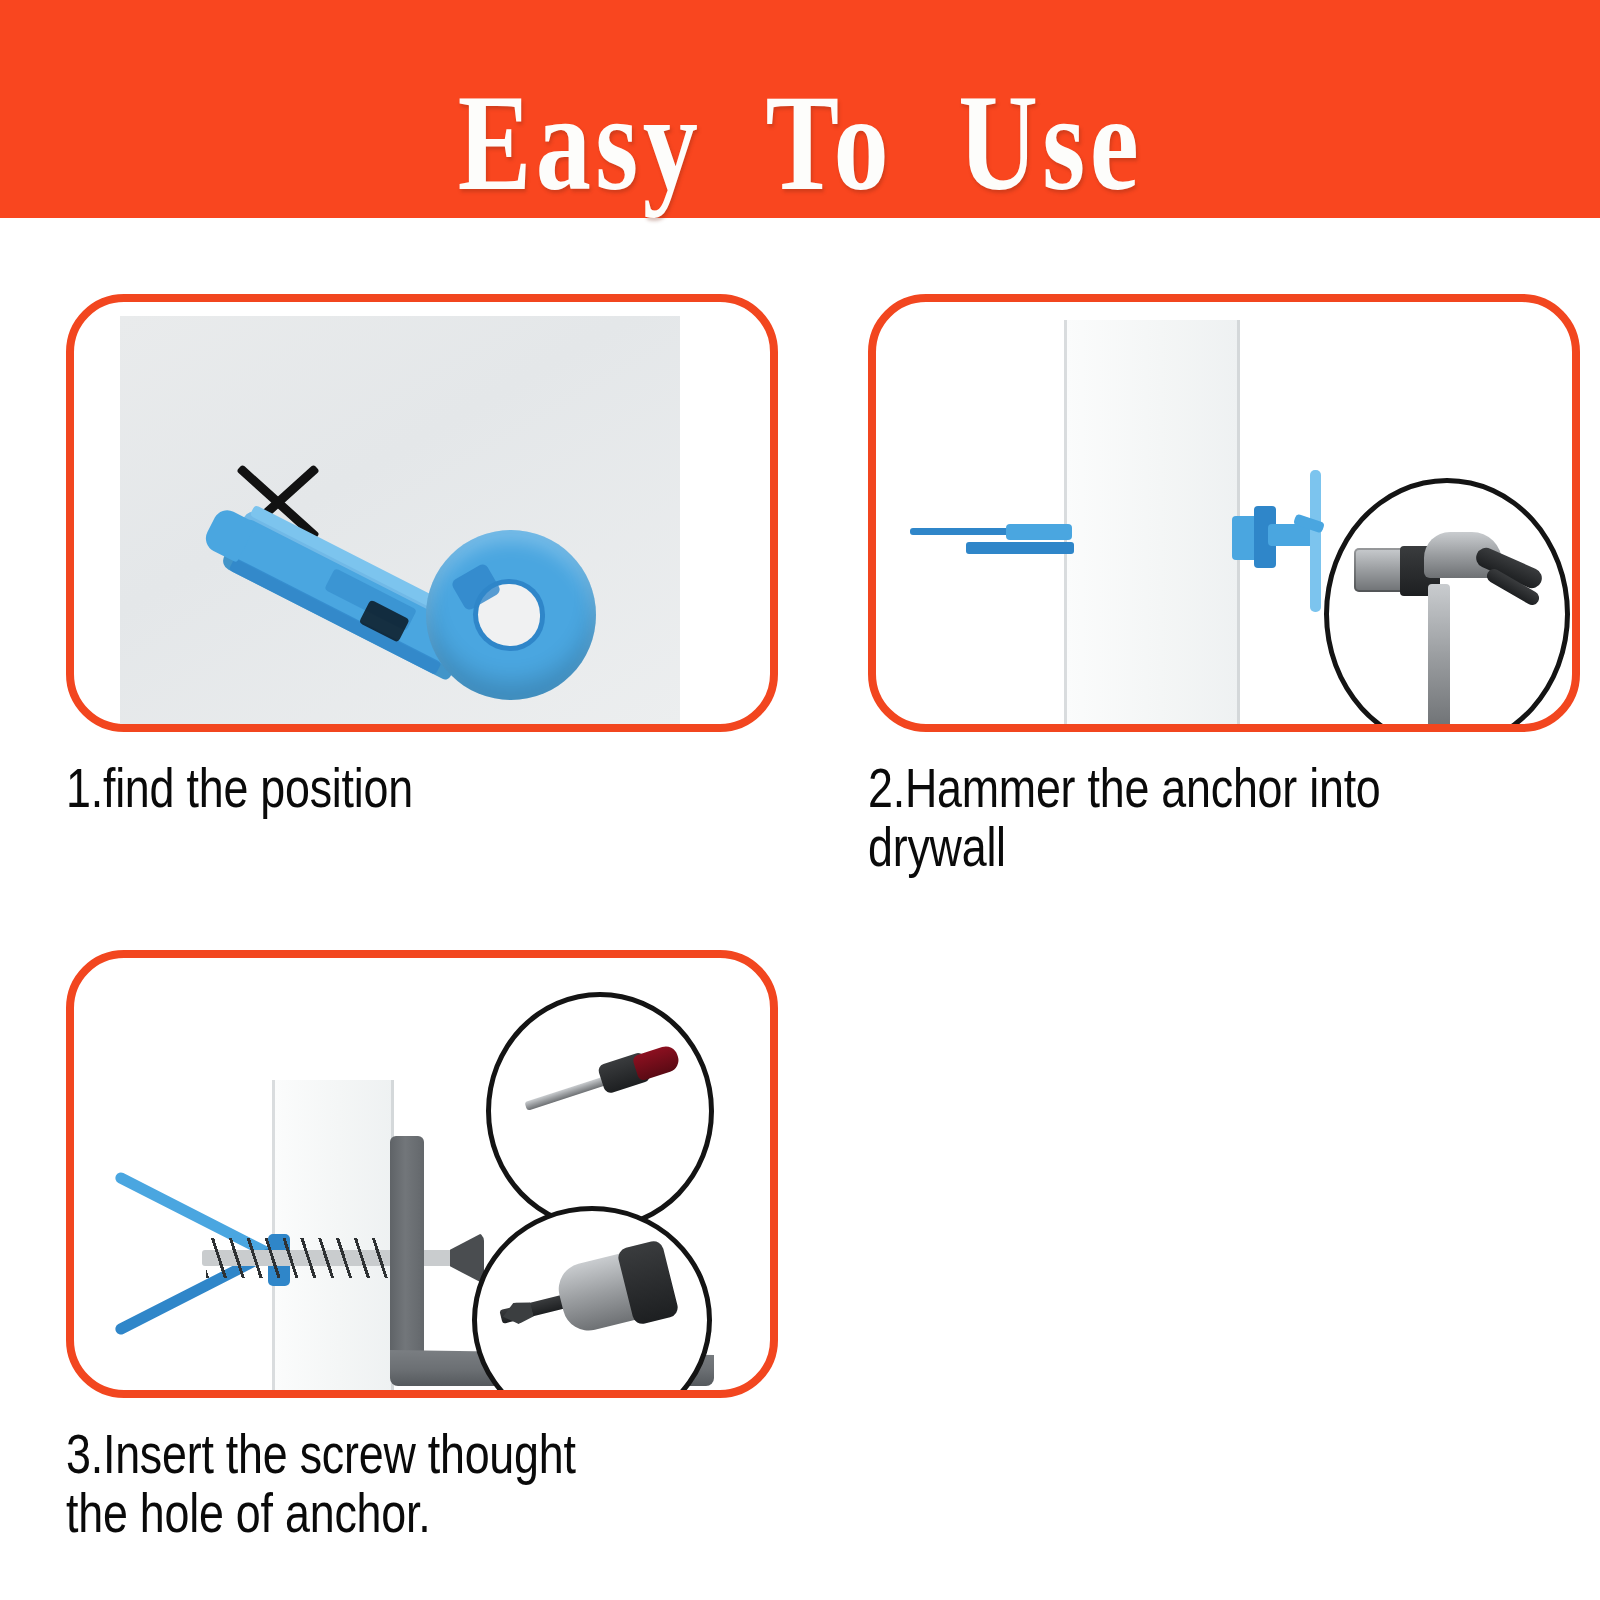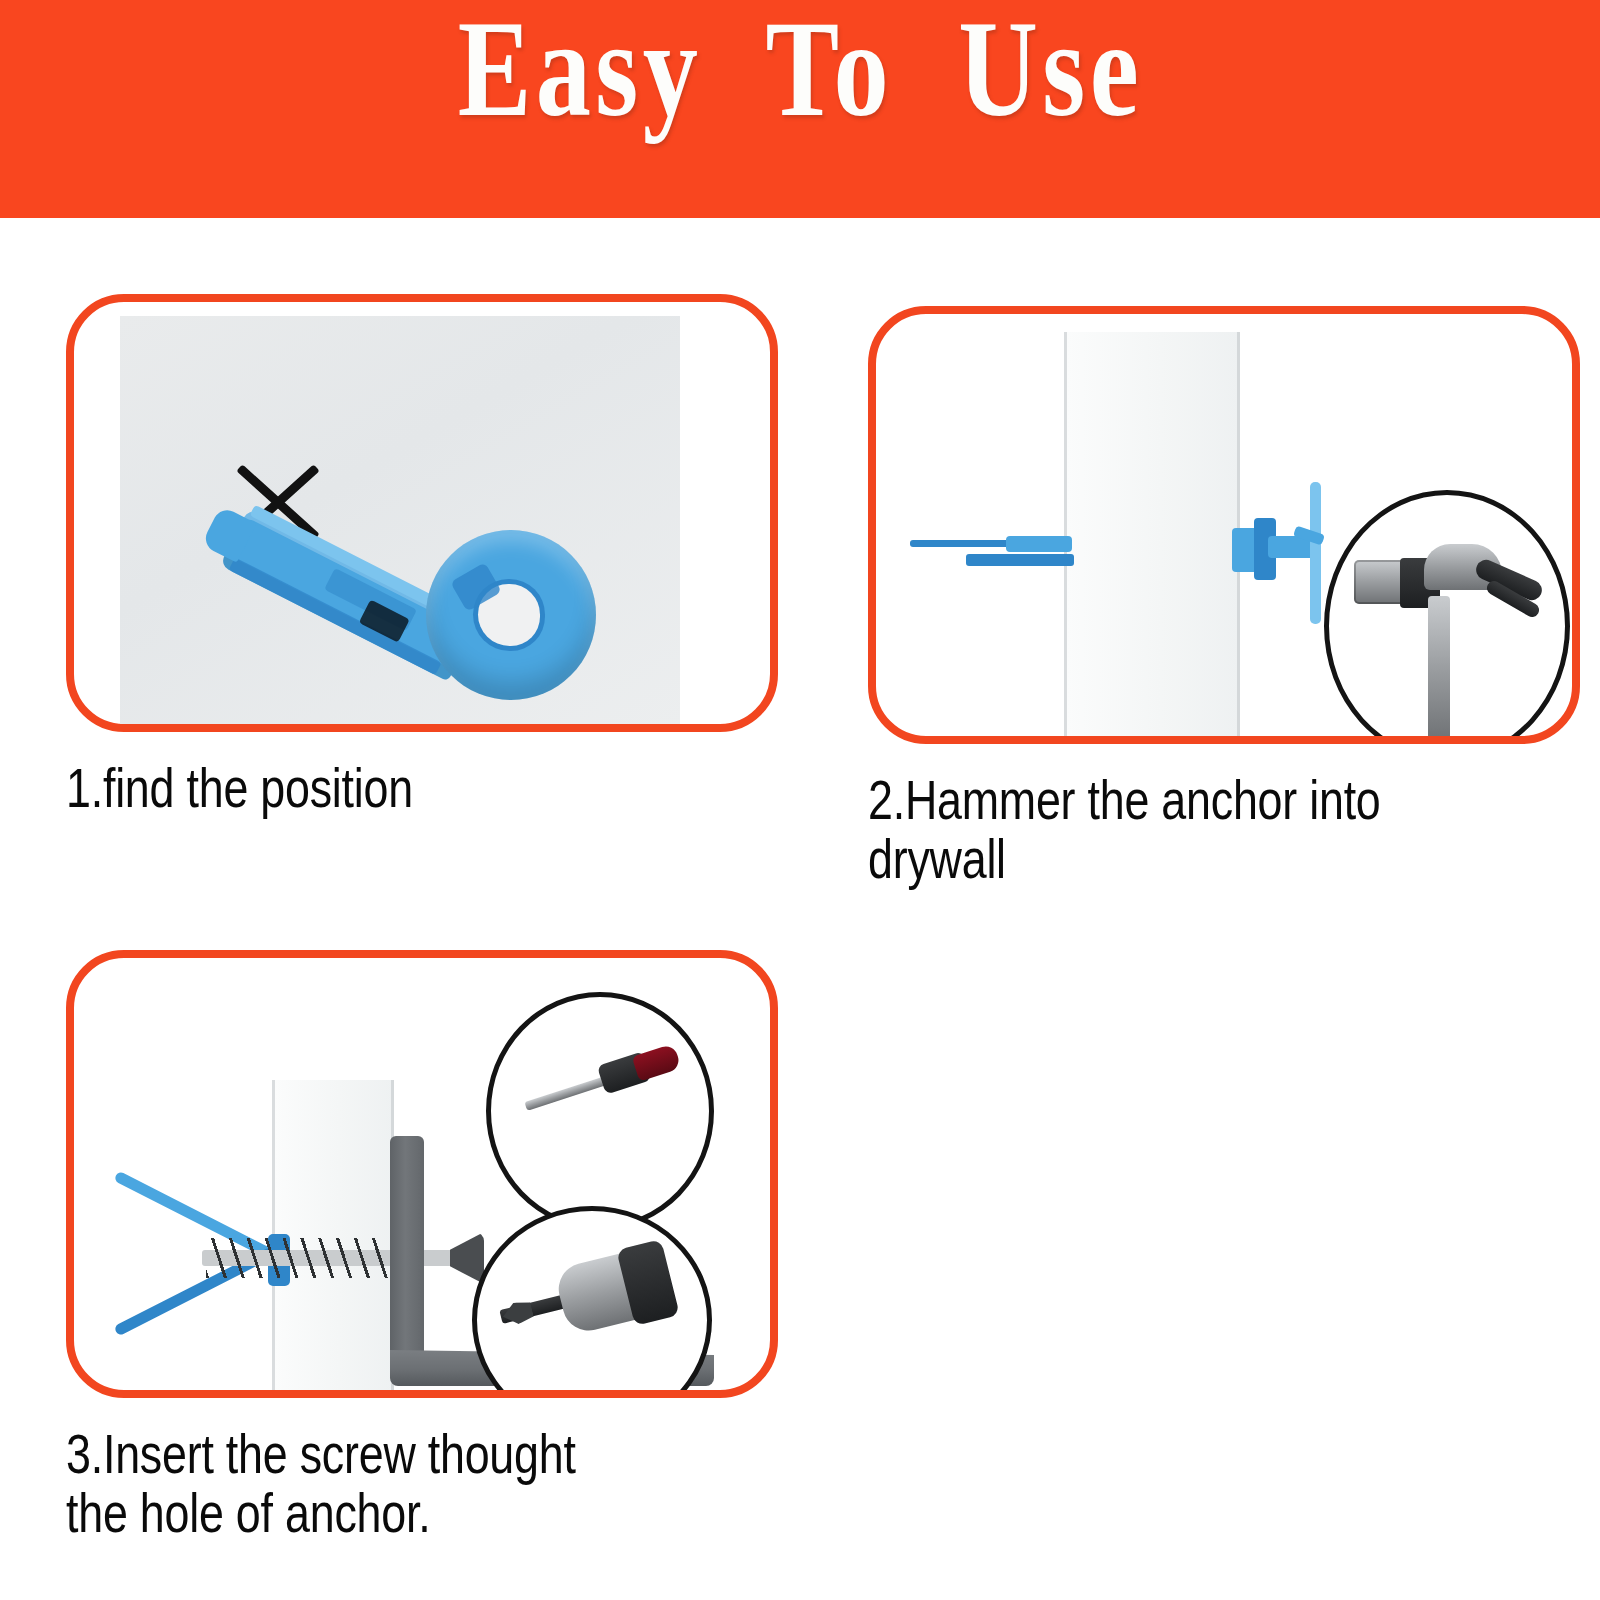--- a/index.html
+++ b/index.html
@@ -17,21 +17,21 @@
 
   
   .banner {
     position: absolute;
     left: 0;
     top: 0;
     width: 1600px;
     height: 218px;
     background: #f9461f;
     display: flex;
-    align-items: flex-start;
+    align-items: flex-end;
     justify-content: center;
   }
   .banner-title {
     font-family: "Liberation Serif", "DejaVu Serif", serif;
     font-weight: bold;
     font-size: 138px;
     line-height: 1;
     color: #fdfdfb;
     letter-spacing: 0.04em;
     word-spacing: 0.30em;
@@ -48,21 +48,21 @@
     left: 0;
     top: 218px;
     width: 1600px;
     height: 1420px;
   }
   .step {
     position: absolute;
     width: 712px;
   }
   .step-1 { left: 66px;  top: 76px;  }
-  .step-2 { left: 824px; top: 88px; padding-left: 44px;  }
+  .step-2 { left: 824px; top: 76px; padding-left: 44px;  }
   .step-3 { left: 66px;  top: 732px; }
   .step-4 { left: 824px; top: 732px; }
 
   .frame {
     position: relative;
     width: 712px;
     height: 438px;
     border: 8px solid #f2461f;
     border-radius: 58px;
     box-sizing: border-box;

